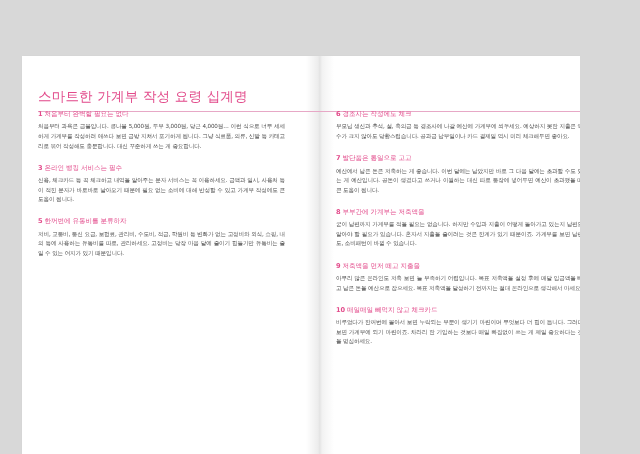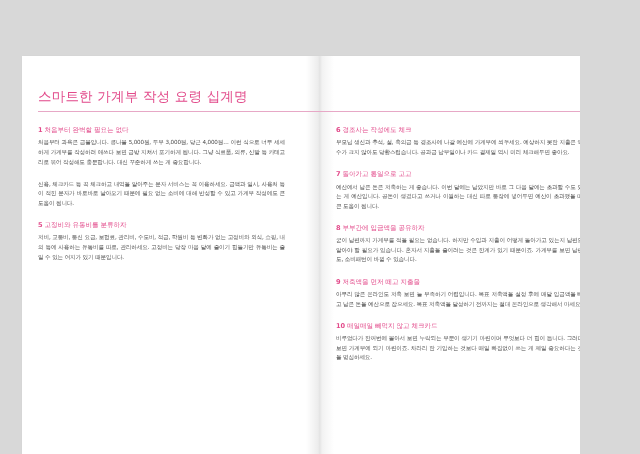--- a/index.html
+++ b/index.html
@@ -44,21 +44,21 @@
   }
   .title-rule {
     position: absolute;
     left: 38px; top: 71px;
     width: 560px; height: 1px;
     background: #e7a8c6;
   }
 
   .col {
     position: absolute;
-    top: 86px;
+    top: 70px;
     width: 247px;
   }
   .col.c1 { left: 38px; }
   .col.c2 { left: 336px; }
 
   .item { margin-bottom: 12.5px; }
 
   .item-head {
     font-size: 6.6px;
     color: #e24a8a;
@@ -101,45 +101,46 @@
 
   <div class="col c1">
 
     <div class="item">
       <div class="item-head"><span class="num">1</span><span>처음부터 완벽할 필요는 없다</span></div>
       <div class="item-body">처음부터 과욕은 금물입니다. 콩나물 5,000원, 두부 3,000원, 당근 4,000원… 이런 식으로 너무 세세하게 가계부를 작성하려 애쓰다 보면 금방 지쳐서 포기하게 됩니다. 그냥 식료품, 의류, 신발 등 카테고리로 묶어 작성해도 충분합니다. 대신 꾸준하게 쓰는 게 중요합니다.</div>
     </div>
 
 
     <div class="item">
+      <div class="item-head"><span class="num">3</span><span>온라인 뱅킹 서비스는 필수</span></div>
       <div class="item-body">신용, 체크카드 등 꼭 체크하고 내역을 알아주는 문자 서비스는 꼭 이용하세요. 금액과 일시, 사용처 등이 적힌 문자가 바로바로 날아오기 때문에 필요 없는 소비에 대해 반성할 수 있고 가계부 작성에도 큰 도움이 됩니다.</div>
     </div>
 
 
     <div class="item">
-      <div class="item-head"><span class="num">5</span><span>고정비와 유동비를 분류하자</span></div>
+      <div class="item-head"><span class="num">5</span><span>한꺼번에 유동비를 분류하자</span></div>
       <div class="item-body">저비, 교통비, 통신 요금, 보험료, 관리비, 수도비, 적금, 학원비 등 변화가 없는 고정비와 외식, 쇼핑, 내의 등에 사용하는 유동비를 따로, 관리하세요. 고정비는 당장 마음 달에 줄이기 힘들기만 유동비는 줄일 수 있는 여지가 있기 때문입니다.</div>
     </div>
 
   </div>
 
   <div class="col c2">
 
     <div class="item">
       <div class="item-head"><span class="num">6</span><span>경조사는 작성에도 체크</span></div>
       <div class="item-body">부모님 생신과 추석, 설, 축의금 등 경조사에 나갈 예산에 가계부에 씌우세요. 예상하지 못한 지출은 액수가 크지 않아도 당황스럽습니다. 공과금 납부일이나 카드 결제일 역시 미리 체크해두면 좋아요.</div>
     </div>
 
     <div class="item">
-      <div class="item-head"><span class="num">7</span><span>돌아가고 통일으로 고고</span></div>
+      <div class="item-head"><span class="num">7</span><span>발단품은 통일으로 고고</span></div>
       <div class="item-body">예산에서 남은 돈은 저축하는 게 좋습니다. 이번 달에는 남았지만 바로 그 다음 달에는 초과할 수도 있는 게 예산입니다. 공돈이 생겼다고 쓰거나 이월하는 대신 따로 통장에 넣어두면 예산이 초과했을 때 큰 도움이 됩니다.</div>
     </div>
 
     <div class="item">
-      <div class="item-head"><span class="num">8</span><span>부부간에 입금액을 공유하자</span></div>
+      <div class="item-head"><span class="num">8</span><span>부부간에 가계부는 저축액을</span></div>
       <div class="item-body">굳이 남편까지 가계부를 적을 필요는 없습니다. 하지만 수입과 지출이 어떻게 돌아가고 있는지 남편도 알아야 할 필요가 있습니다. 혼자서 지출을 줄이려는 것은 한계가 있기 때문이죠. 가계부를 보면 남편도, 소비패턴이 바뀔 수 있습니다.</div>
     </div>
 
     <div class="item">
       <div class="item-head"><span class="num">9</span><span>저축액을 먼저 떼고 지출을</span></div>
       <div class="item-body">아무리 많은 온라인도 저축 보면 늘 부족하기 어렵입니다. 목표 저축액을 설정 후에 매달 입금액을 빼고 남은 돈을 예산으로 잡으세요. 목표 저축액을 달성하기 전까지는 절대 온라인으로 생각해서 마세요.</div>
     </div>
 
     <div class="item">
       <div class="item-head"><span class="num">10</span><span>매일매일 빼먹지 않고 체크카드</span></div>

